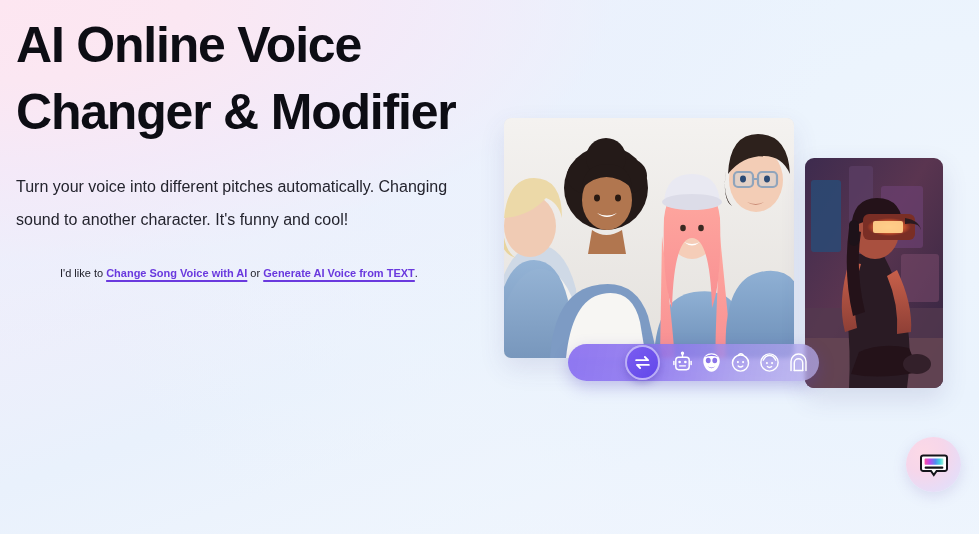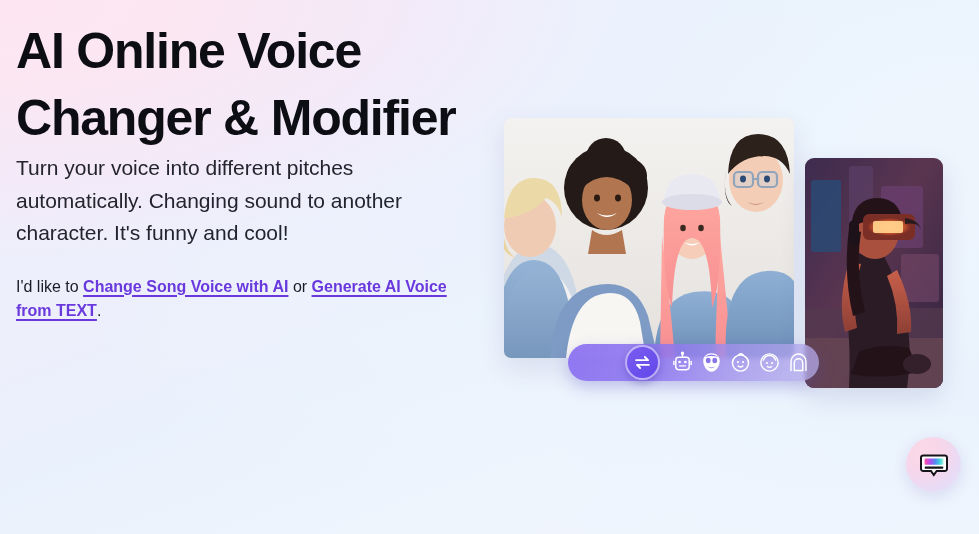--- a/index.html
+++ b/index.html
@@ -22,35 +22,36 @@
 
   .hero {
     position: absolute;
     inset: 0;
   }
 
   
   .left-col {
     position: absolute;
     left: 16px;
-    top: 18px;
+    top: 12px;
     width: 470px;
   }
 
   .headline {
     font-size: 50px;
     line-height: 67px;
     font-weight: 700;
     letter-spacing: -1.2px;
     color: #0d0d14;
     white-space: pre-line;
   }
 
   .subcopy {
-    font-size: 21px;
+    margin-top: 25px;
+    font-size: 16px;
     line-height: 32.5px;
     color: #24242e;
     letter-spacing: 0px;
     max-width: 440px;
   }
 
   .cta-button {
     margin-top: 31px;
     display: inline-flex;
     align-items: center;
@@ -82,24 +83,25 @@
     background: #ffffff;
   }
   .wave-icon i:nth-child(1) { height: 7px; }
   .wave-icon i:nth-child(2) { height: 17px; }
   .wave-icon i:nth-child(3) { height: 23px; }
   .wave-icon i:nth-child(4) { height: 17px; }
   .wave-icon i:nth-child(5) { height: 7px; }
 
   .alt-links {
     margin-top: 25px;
-    font-size: 16px;
+    font-size: 11px;
     line-height: 24.5px;
     color: #1c1c26;
     max-width: 452px;
+    margin-left: 44px;
   }
   .alt-links a {
     color: #6a39de;
     font-weight: 700;
     text-decoration: underline;
     text-underline-offset: 2.5px;
     text-decoration-thickness: 1.6px;
     cursor: pointer;
   }
 

